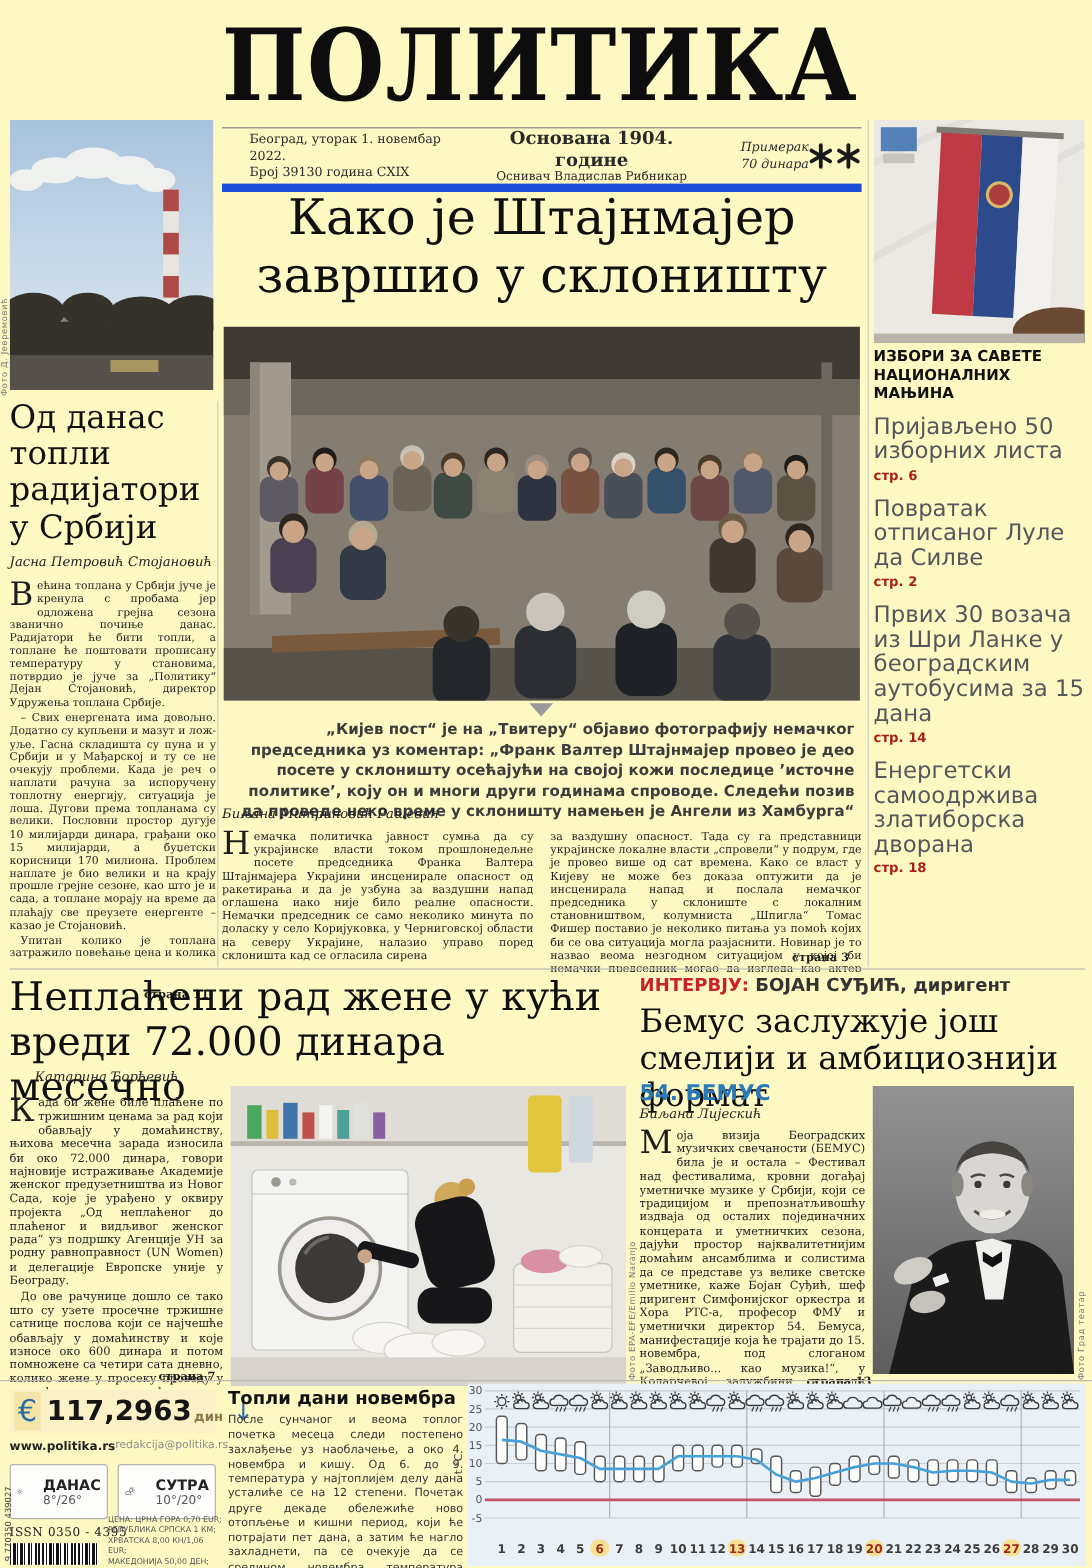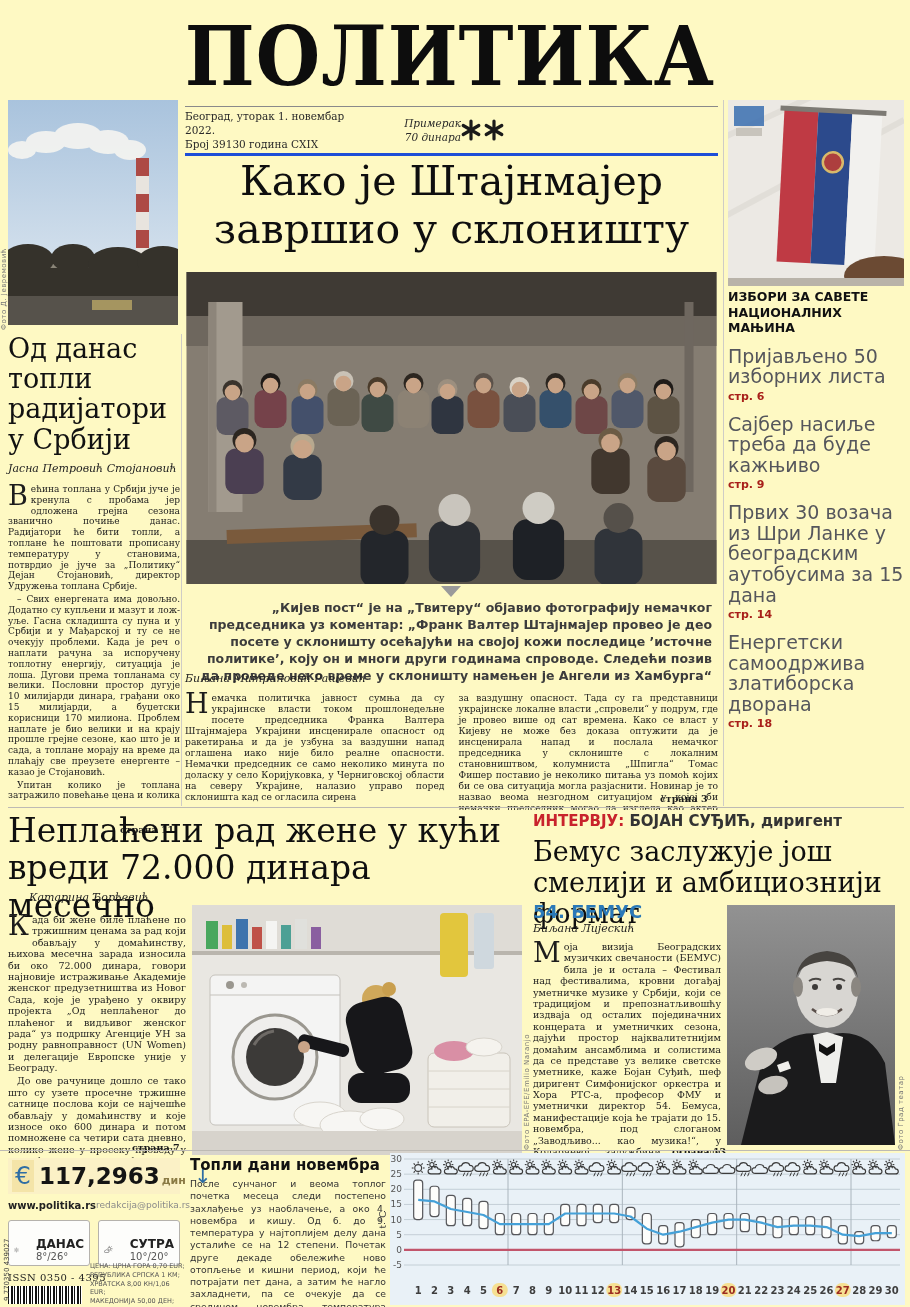--- a/index.html
+++ b/index.html
@@ -6,22 +6,22 @@
   .page{position:relative;width:910px;height:1307px;margin:0 auto;background:#fef9c3;
         font-family:"DejaVu Serif",serif;color:#1c1c1c;overflow:hidden;}
   .abs{position:absolute;}
   .sans{font-family:"DejaVu Sans","Liberation Sans",sans-serif;}
   .serif{font-family:"DejaVu Serif","Liberation Serif",serif;}
 
   
   .masthead{left:180px;top:4px;width:540px;height:96px;text-align:center;}
   .masthead-title{font-family:"DejaVu Serif",serif;font-weight:bold;font-size:74px;
         letter-spacing:1px;transform:scaleY(1.12);transform-origin:top;line-height:92px;color:#0d0d0d;}
-  .dateline{left:185px;top:106px;width:533px;height:46px;border-top:1px solid #8a8a8a;border-bottom:3px solid #1d4ed8;
-        display:flex;justify-content:flex-start;align-items:center;font-size:10.5px;color:#2a2a2a;}
+  .dateline{left:185px;top:106px;width:533px;height:46px;border-top:1px solid #8a8a8a;border-bottom:7px solid #1d4ed8;
+        display:flex;justify-content:flex-end;align-items:center;font-size:10.5px;color:#2a2a2a;}
   .dl-left{width:190px;line-height:1.35;}
   .dl-center{width:190px;text-align:center;line-height:1.2;}
   .dl-center .big{font-size:15px;font-weight:bold;}
   .dl-center .small{font-size:10px;}
   .dl-right{width:130px;display:flex;align-items:center;justify-content:flex-end;gap:0;line-height:1.35;font-style:italic;}
 
   
   .v-credit{writing-mode:vertical-rl;transform:rotate(180deg);font-size:7px;color:#777;
         font-family:"DejaVu Sans",sans-serif;letter-spacing:.5px;}
   .left-headline{left:8px;top:334px;width:172px;font-size:27px;line-height:1.12;color:#111;}
@@ -66,21 +66,21 @@
 
   
   .currency{left:8px;top:1158px;width:172px;height:36px;background:#fbf1c6;display:flex;align-items:center;padding:0 4px;box-sizing:border-box;}
   .cur-euro{font-family:"DejaVu Sans",sans-serif;font-size:25px;color:#2e6da4;background:#f4e4a8;padding:0 3px;line-height:32px;}
   .cur-val{font-family:"DejaVu Sans",sans-serif;font-size:23px;font-weight:bold;color:#141414;margin-left:5px;}
   .cur-din{font-family:"DejaVu Sans",sans-serif;font-size:11px;font-weight:bold;color:#8a7a45;margin:8px 0 0 2px;}
   .cur-arrow{font-family:"DejaVu Sans",sans-serif;font-size:21px;color:#2e6da4;margin-left:8px;}
   .sites{left:8px;top:1200px;width:172px;display:flex;justify-content:space-between;font-family:"DejaVu Sans",sans-serif;}
   .site-a{font-size:10px;font-weight:bold;color:#222;}
   .site-b{font-size:9px;color:#8a8a8a;}
-  .wbox{top:1220px;width:82px;height:46px;border:1px solid #b5b2ac;border-radius:3px;display:flex;gap:17px;padding:16px 5px;box-sizing:border-box;background:#fdfdfb;}
+  .wbox{top:1220px;width:82px;height:46px;border:1px solid #b5b2ac;border-radius:3px;display:flex;align-items:center;gap:17px;padding:16px 5px;box-sizing:border-box;background:#fdfdfb;}
   .wbox .lbl{font-family:"DejaVu Sans",sans-serif;font-size:12px;font-weight:bold;color:#222;}
   .wbox .tmp{font-family:"DejaVu Sans",sans-serif;font-size:10px;color:#555;}
   .issn{left:8px;top:1272px;font-size:10px;letter-spacing:.5px;color:#222;}
   .barcode{left:8px;top:1286px;width:74px;height:18px;
      background:repeating-linear-gradient(90deg,#111 0 1px,#fff 1px 3px,#111 3px 5px,#fff 5px 6px);}
   .prices{left:90px;top:1262px;width:95px;font-family:"DejaVu Sans",sans-serif;font-size:6.5px;line-height:1.35;color:#555;}
   .issn-vert{left:-28px;top:1262px;width:70px;font-size:7px;color:#444;transform:rotate(-90deg);font-family:"DejaVu Sans",sans-serif;}
   .wart-title{left:190px;top:1156px;width:195px;font-family:"DejaVu Sans",sans-serif;font-size:15px;font-weight:bold;color:#111;}
   .wart-body{left:190px;top:1178px;width:196px;font-family:"DejaVu Sans",sans-serif;font-size:9.3px;line-height:1.32;
      text-align:justify;color:#333;}
@@ -95,20 +95,24 @@
 
   <div class="abs masthead">
     <div class="masthead-title">ПОЛИТИКА</div>
   </div>
 
   <div class="abs dateline sans">
     <div class="dl-left serif">
       <div>Београд, уторак 1. новембар 2022.</div>
       <div>Број 39130 година CXIX</div>
     </div>
+    <div class="dl-center serif">
+      <div class="big">Основана 1904. године</div>
+      <div class="small">Оснивач Владислав Рибникар</div>
+    </div>
     <div class="dl-right serif">
       <div style="text-align:right">
         <div>Примерак</div>
         <div>70 динара</div>
       </div>
       <svg width="44" height="24" viewBox="0 0 44 24">
         <g stroke="#1a1a1a" stroke-width="3.2" stroke-linecap="round">
           <line x1="10" y1="3" x2="10" y2="21"></line>
             <line x1="2.2" y1="7.5" x2="17.8" y2="16.5"></line>
             <line x1="2.2" y1="16.5" x2="17.8" y2="7.5"></line>
@@ -321,22 +325,22 @@
   </div>
 
   <div class="abs rail sans">
     <div class="rail-kicker">ИЗБОРИ ЗА САВЕТЕ НАЦИОНАЛНИХ МАЊИНА</div>
     <div id="rail-items">
         <div class="rail-item">
           <div class="rail-title">Пријављено 50 изборних листа</div>
           <div class="rail-page">стр. 6</div>
         </div>
         <div class="rail-item">
-          <div class="rail-title">Сајбер насиље треба да буде кажњиво</div>
-          <div class="rail-page">стр. 9</div>
+          <div class="rail-title">Повратак отписаног Луле да Силве</div>
+          <div class="rail-page">стр. 2</div>
         </div>
         <div class="rail-item">
           <div class="rail-title">Првих 30 возача из Шри Ланке у београдским аутобусима за 15 дана</div>
           <div class="rail-page">стр. 14</div>
         </div>
         <div class="rail-item">
           <div class="rail-title">Енергетски самоодржива златиборска дворана</div>
           <div class="rail-page">стр. 18</div>
         </div>
       </div>

